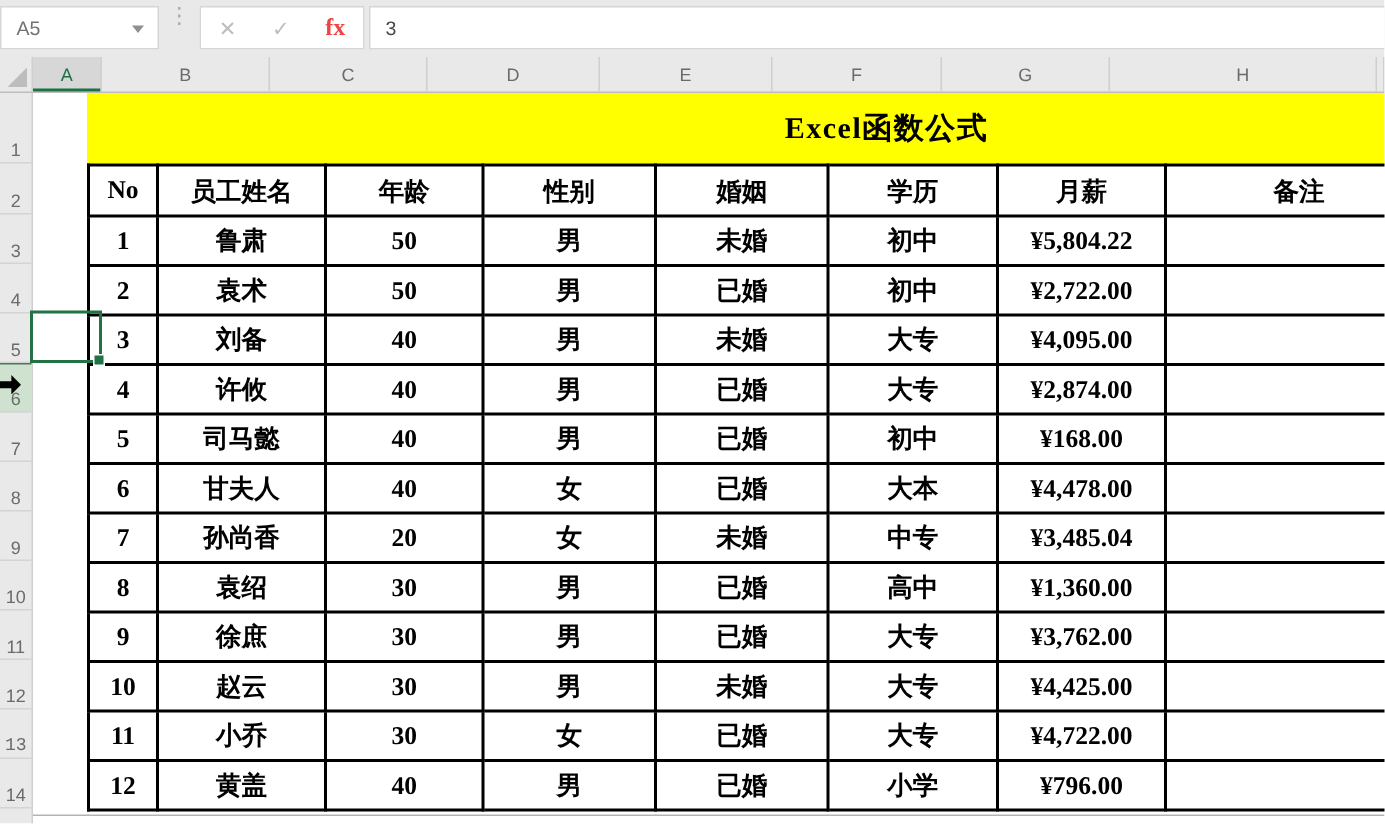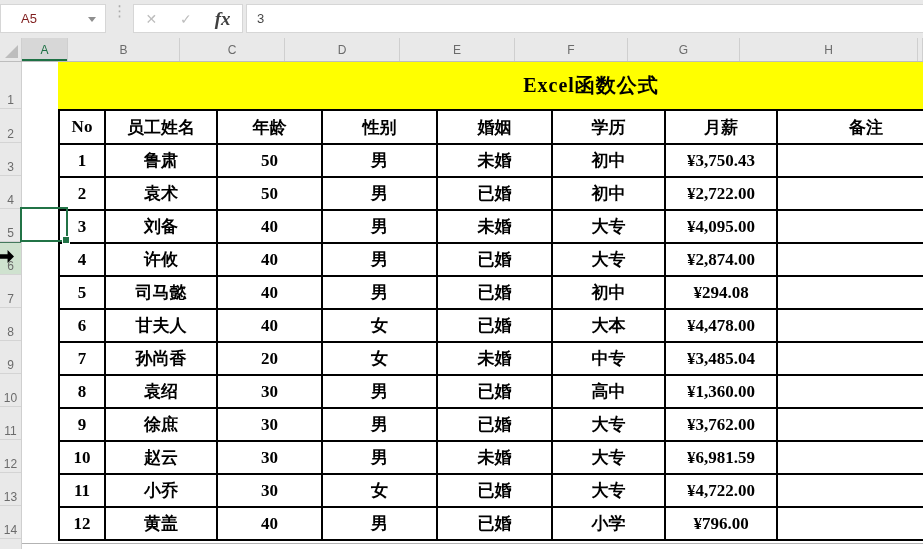--- a/index.html
+++ b/index.html
@@ -3,26 +3,26 @@
 <meta charset="utf-8">
 <style>
   html,body{margin:0;padding:0;}
   body{
     width:923px;height:549px;overflow:hidden;position:relative;
     background:#ffffff;font-family:"Liberation Sans",sans-serif;
   }
   
   .topbar{position:absolute;left:0;top:0;width:923px;height:38px;background:#e9e9e9;}
   .namebox{position:absolute;left:0;top:4px;width:106px;height:29px;background:#fff;border:1px solid #d6d6d6;box-sizing:border-box;}
-  .namebox .txt{position:absolute;left:20px;top:6px;font-size:13px;color:#7f1d1d;}
+  .namebox .txt{position:absolute;left:10px;top:6px;font-size:13px;color:#737373;}
   .nb-caret{position:absolute;right:9px;top:12px;width:0;height:0;border-left:4px solid transparent;border-right:4px solid transparent;border-top:5px solid #8f8f8f;}
   .vdots{position:absolute;left:112px;top:7px;color:#ababab;font-size:15px;letter-spacing:0;line-height:8px;}
   .fbtns{position:absolute;left:133px;top:4px;width:110px;height:29px;background:#fff;border:1px solid #d6d6d6;box-sizing:border-box;display:flex;align-items:center;justify-content:space-around;}
   .fx-cancel,.fx-ok{color:#bdbdbd;font-size:14px;}
-  .fx-label{color:#404040;font-style:italic;font-weight:bold;font-family:"Liberation Serif",serif;font-size:19px;}
+  .fx-label{color:#ef4444;font-weight:bold;font-family:"Liberation Serif",serif;font-size:16px;}
   .fbar{position:absolute;left:246px;top:4px;width:677px;height:29px;background:#fff;border:1px solid #d6d6d6;border-right:none;box-sizing:border-box;}
   .fbar .txt{position:absolute;left:10px;top:6px;font-size:13px;color:#474747;}
   
   .colheads{position:absolute;left:0;top:38px;width:923px;height:24px;background:#e9e9e9;border-bottom:1px solid #bdbdbd;box-sizing:border-box;display:flex;}
   .corner{width:22px;height:100%;position:relative;border-right:1px solid #cfcfcf;box-sizing:border-box;}
   .corner-tri{position:absolute;right:3px;bottom:3px;width:0;height:0;border-left:13px solid transparent;border-bottom:13px solid #bdbdbd;}
   .ch{height:100%;display:flex;align-items:center;justify-content:center;font-size:12px;color:#6b6b6b;border-right:1px solid #cfcfcf;box-sizing:border-box;}
   .ch.sel{background:#d7d7d7;color:#1e7145;box-shadow:inset 0 -2px 0 #1e7145;}
   
   .gutter{position:absolute;left:0;top:62px;width:22px;height:487px;background:#e9e9e9;border-right:1px solid #cfcfcf;box-sizing:border-box;}
@@ -90,21 +90,21 @@
     <div class="rh" style="height: 33px;">3</div>
     <div class="rh" style="height: 33px;">4</div>
     <div class="rh" style="height: 33px;">5</div>
     <div class="rh green" style="height: 33px;">6</div>
     <div class="rh" style="height: 33px;">7</div>
     <div class="rh" style="height: 33px;">8</div>
     <div class="rh" style="height: 33px;">9</div>
     <div class="rh" style="height: 33px;">10</div>
     <div class="rh" style="height: 33px;">11</div>
     <div class="rh" style="height: 33px;">12</div>
-    <div class="rh" style="height: 33px;">13</div>
+    <div class="rh" style="height: 33px; font-family: Liberation Mono, monospace;">13</div>
     <div class="rh" style="height: 33px;">14</div>
     <div class="rh" style="height: 9px; border-bottom: none;"></div>
   </div>
 
 <div class="content">
   <div class="titlerow">
     <span>Excel函数公式</span>
   </div>
   <table class="sheet">
     <colgroup>
@@ -130,21 +130,21 @@
         </tr>
       </thead>
     <tbody>
         <tr class="datarow">
           <td>1</td>
           <td>鲁肃</td>
           <td>50</td>
           <td>男</td>
           <td>未婚</td>
           <td>初中</td>
-          <td>¥3,750.43</td>
+          <td>¥5,804.22</td>
           <td></td>
         </tr>
         <tr class="datarow">
           <td>2</td>
           <td>袁术</td>
           <td>50</td>
           <td>男</td>
           <td>已婚</td>
           <td>初中</td>
           <td>¥2,722.00</td>
@@ -170,21 +170,21 @@
           <td>¥2,874.00</td>
           <td></td>
         </tr>
         <tr class="datarow">
           <td>5</td>
           <td>司马懿</td>
           <td>40</td>
           <td>男</td>
           <td>已婚</td>
           <td>初中</td>
-          <td>¥294.08</td>
+          <td>¥168.00</td>
           <td></td>
         </tr>
         <tr class="datarow">
           <td>6</td>
           <td>甘夫人</td>
           <td>40</td>
           <td>女</td>
           <td>已婚</td>
           <td>大本</td>
           <td>¥4,478.00</td>
@@ -220,21 +220,21 @@
           <td>¥3,762.00</td>
           <td></td>
         </tr>
         <tr class="datarow">
           <td>10</td>
           <td>赵云</td>
           <td>30</td>
           <td>男</td>
           <td>未婚</td>
           <td>大专</td>
-          <td>¥6,981.59</td>
+          <td>¥4,425.00</td>
           <td></td>
         </tr>
         <tr class="datarow">
           <td>11</td>
           <td>小乔</td>
           <td>30</td>
           <td>女</td>
           <td>已婚</td>
           <td>大专</td>
           <td>¥4,722.00</td>

